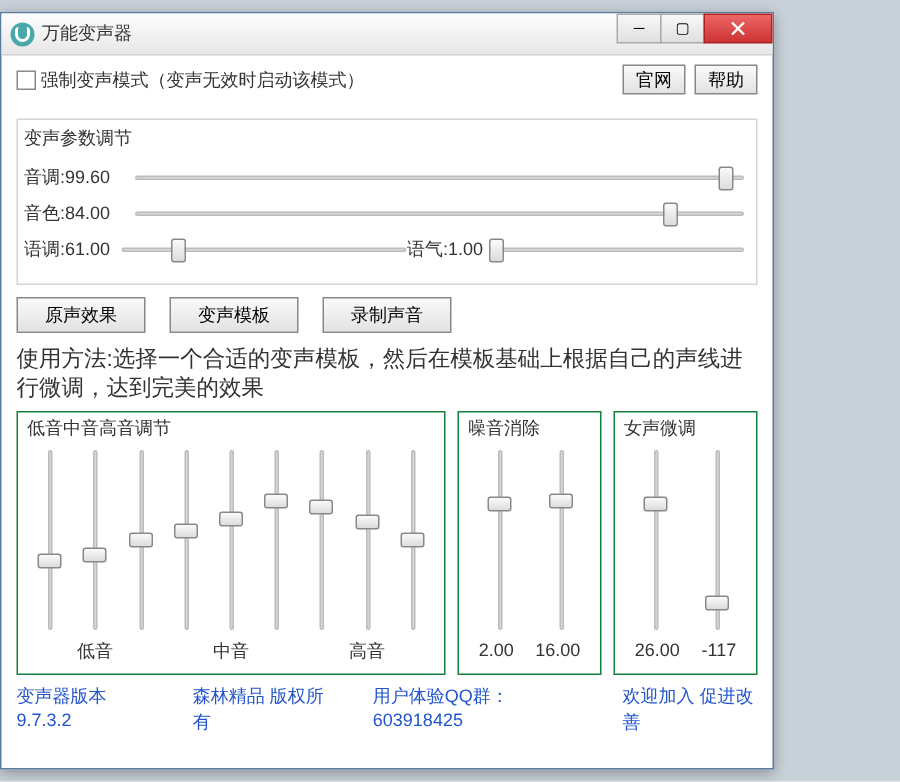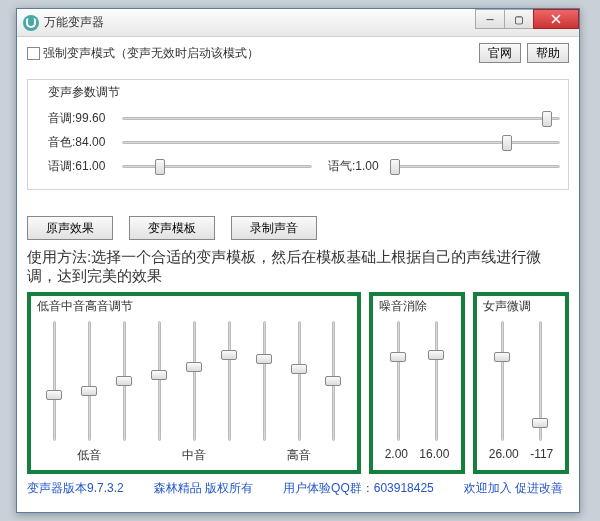--- a/index.html
+++ b/index.html
@@ -1,42 +1,42 @@
 <!DOCTYPE html>
 <html><head>
 <meta charset="utf-8">
 <style>
 * { box-sizing: border-box; margin: 0; padding: 0; font-family: "Microsoft YaHei", SimSun, sans-serif; }
 body { background: #c8d0d8; width: 600px; height: 521px; overflow: hidden; position: relative; }
-.window { position: absolute; left: 16px; top: 8px; width: 564px; height: 505px; background: #fff; border: 1px solid #5a7ba0; box-shadow: 0 2px 8px rgba(0,0,0,0.3); }
+.window { position: absolute; left: 0; top: 8px; width: 516px; height: 505px; background: #fff; border: 1px solid #5a7ba0; box-shadow: 0 2px 8px rgba(0,0,0,0.3); }
 .titlebar { height: 28px; background: linear-gradient(#fdfdfd, #e8e8e8); border-bottom: 1px solid #d0d0d0; display: flex; align-items: center; padding-left: 6px; }
 .titlebar-icon { width: 16px; height: 16px; border-radius: 50%; background: #4aa8a8; margin-right: 5px; position: relative; }
 .titlebar-icon::before { content: ""; position: absolute; left: 3px; top: 3px; width: 6px; height: 8px; border: 2px solid #fff; border-radius: 3px 3px 6px 6px; border-top: none; }
 .titlebar-title { font-size: 12px; color: #333; flex: 1; }
 .winbtns { display: flex; height: 100%; }
 .winbtn { width: 30px; height: 20px; border: 1px solid #aaa; background: linear-gradient(#f8f8f8,#e0e0e0); display: flex; align-items: center; justify-content: center; font-size: 10px; margin-left: -1px; cursor: pointer; }
 .winbtn.close { width: 46px; background: linear-gradient(#e66,#c33); color: #fff; border-color: #a22; }
 .winbtn.close svg { width: 10px; height: 10px; }
 .content { padding: 6px 10px 4px 10px; font-size: 12px; color: #333; }
 .toprow { display: flex; align-items: center; margin-bottom: 16px; }
 .checkbox { width: 13px; height: 13px; border: 1px solid #888; background: #fff; margin-right: 3px; display: inline-flex; align-items: center; justify-content: center; cursor: pointer; }
 .checkbox.checked::after { content: "✓"; font-size: 11px; color: #2a6; line-height: 1; }
 .btn { border: 1px solid #888; background: linear-gradient(#fafafa,#e2e2e2); padding: 1px 8px; font-size: 12px; cursor: pointer; height: 20px; line-height: 16px; }
-.box { border: 1px solid #d4d4d4; padding: 6px 8px 8px 20px; margin-bottom: 26px; position: relative; }
+.box { border: 1px solid #d4d4d4; padding: 6px 8px 8px 4px; margin-bottom: 8px; position: relative; }
 .box-label { position: relative; top: -2px; font-size: 12px; }
 .slider-row { display: flex; align-items: center; margin: 6px 0; }
 .slider-label { width: 74px; font-size: 12px; }
 .hslider { flex: 1; height: 18px; position: relative; cursor: pointer; }
 .hslider .track { position: absolute; left: 0; right: 0; top: 8px; height: 3px; background: #d8d8d8; border: 1px solid #bbb; border-radius: 2px; }
 .hslider .thumb { position: absolute; top: 2px; width: 10px; height: 16px; background: linear-gradient(#fafafa,#dcdcdc); border: 1px solid #888; border-radius: 2px; }
 .btnrow { display: flex; gap: 16px; margin: 8px 0; }
 .btnrow .btn { padding: 3px 18px; height: 24px; }
 .usage { font-size: 15px; margin: 8px 0 6px 0; }
 .eqrow { display: flex; gap: 8px; }
-.eqbox { border: 4px solid #15803d; padding: 4px 6px 6px 6px; }
+.eqbox { border: 1px solid #15803d; padding: 4px 6px 6px 6px; }
 .eqbox.main { flex: 1; }
 .eqbox.noise { width: 96px; }
 .eqbox.female { width: 96px; }
 .vsliders { display: flex; justify-content: space-around; height: 120px; margin-top: 4px; }
 .vslider { width: 20px; position: relative; cursor: pointer; }
 .vslider .vtrack { position: absolute; left: 9px; top: 0; bottom: 0; width: 3px; background: #d8d8d8; border: 1px solid #bbb; border-radius: 2px; }
 .vslider .vthumb { position: absolute; left: 2px; width: 16px; height: 10px; background: linear-gradient(#fafafa,#dcdcdc); border: 1px solid #888; border-radius: 2px; }
 .eqlabels { display: flex; justify-content: space-around; font-size: 12px; margin-top: 6px; }
 .eqlabels.main3 span { width: 33%; text-align: center; }
 .bottomrow { display: flex; align-items: center; margin-top: 10px; font-size: 12px; }

